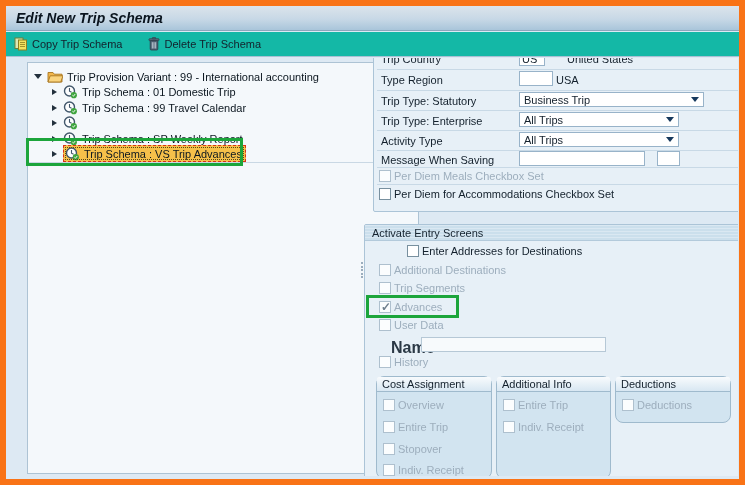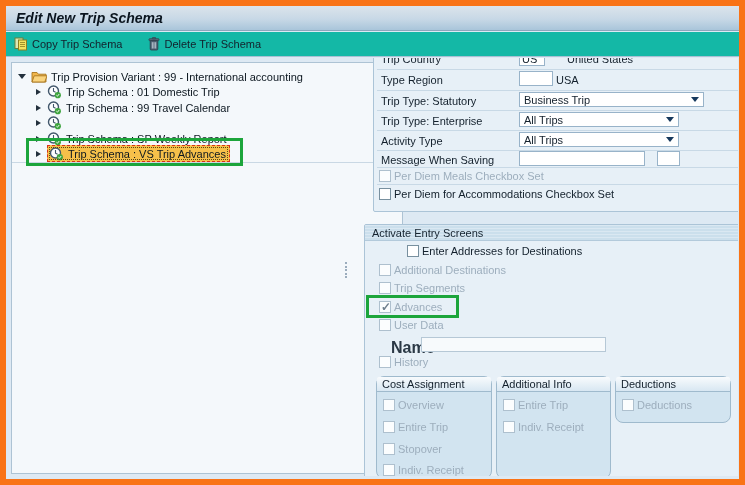--- a/index.html
+++ b/index.html
@@ -23,21 +23,21 @@
   .tb-btn { display:flex; align-items:center; gap:4px; height:20px; padding:0 4px;
             margin-left:4px; cursor:default; }
   .tb-btn + .tb-btn { margin-left:18px; }
   .tb-btn svg { display:block; }
 
   
   .content { position:absolute; left:1px; top:52px; right:1px; bottom:3px;
              background:#DDE9F3; overflow:hidden; }
 
   
-  .left-panel { position:absolute; left:4px; top:4px; width:392px; bottom:2px;
+  .left-panel { position:absolute; left:20px; top:4px; width:392px; bottom:2px;
                 background:#F4F8FB; border:1px solid #ADC3D4; }
   .tree-sep { position:absolute; left:0; right:0; top:99px; height:1px; background:#C9D8E4; }
   .tree-row { position:absolute; height:15px; display:flex; align-items:center; white-space:nowrap; }
   .caret-down { width:0; height:0; border-left:4px solid transparent; border-right:4px solid transparent;
                 border-top:5px solid #23313D; margin-right:5px; }
   .caret-right { width:0; height:0; border-top:3.5px solid transparent; border-bottom:3.5px solid transparent;
                  border-left:5px solid #23313D; margin-right:6px; }
   .tree-row .ticon { margin-right:4px; display:flex; }
   .tree-label { color:#0B161F; }
   .tree-selected { background:#F6C04A; border:1px dashed #D8321C; outline:1px dotted #5A4A12;

